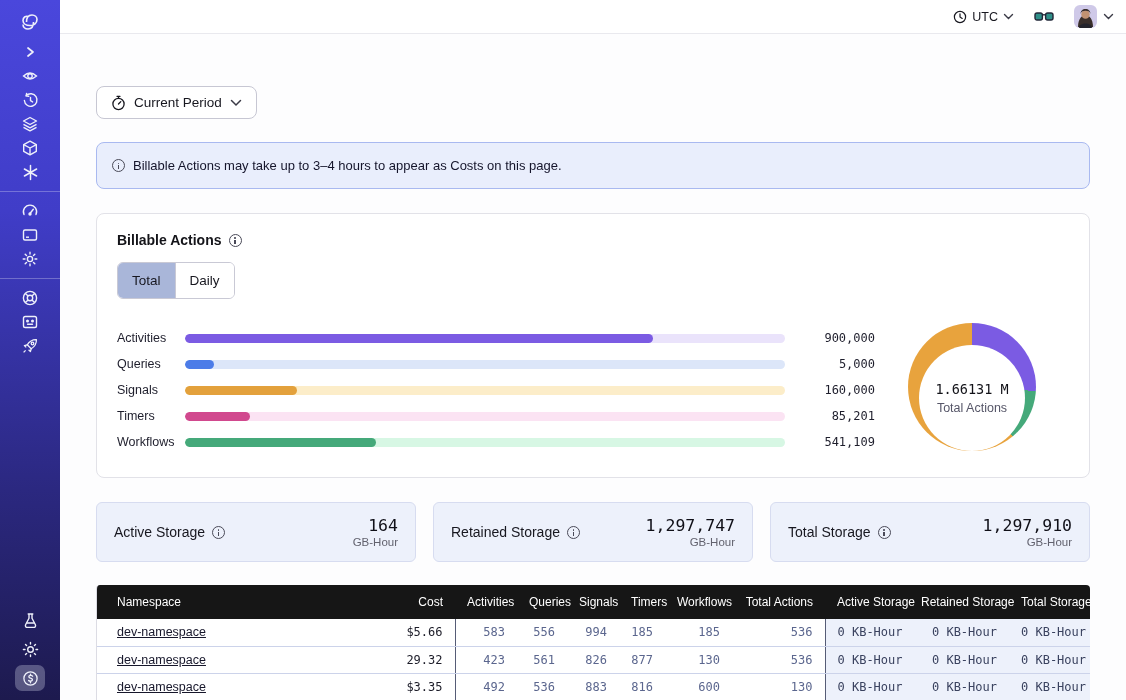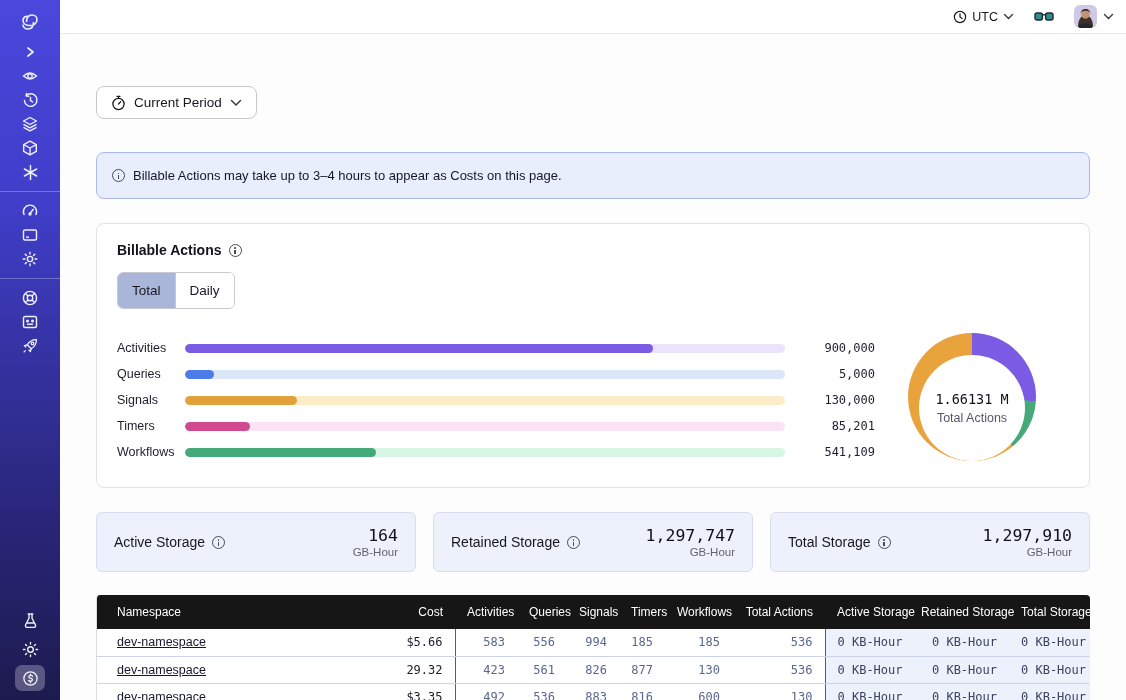--- a/index.html
+++ b/index.html
@@ -52,21 +52,21 @@
   .page-title { font-size:26px; font-weight:600; letter-spacing:-0.2px; color:#141419; }
   .page-sub { margin-top:7px; font-size:11px; color:#3c3c49; }
   .period-btn {
     display:flex; align-items:center; gap:8px; height:33px; padding:0 14px;
     background:#fff; border:1px solid #c7c7d3; border-radius:8px; cursor:pointer;
     font:500 13.5px "Liberation Sans",sans-serif; color:#17171f;
   }
 
   
   .banner {
-    margin-top:33px; height:47px; border-radius:8px;
+    margin-top:23px; height:47px; border-radius:8px;
     background:#e9eefc; border:1px solid #a9b9f0;
     display:flex; align-items:center; gap:8px; padding:0 15px;
     font-size:13px; color:#15152b;
   }
 
   
   .info-ic { position:relative; width:13px; height:13px; border:1.3px solid #4a4a58; border-radius:50%;
     display:inline-block; flex:0 0 13px; vertical-align:-2px; }
   .info-ic::before { content:""; position:absolute; left:50%; top:2.5px; width:1.6px; height:1.6px;
     margin-left:-0.8px; background:#4a4a58; border-radius:50%; }
@@ -322,21 +322,21 @@
             <div class="bar-track" style="background: rgb(220, 230, 249);">
                 <div class="bar-fill" style="width: 4.8%; background: rgb(76, 124, 232);"></div>
               </div>
             <span class="bar-value mono">5,000</span>
           </div>
           <div class="bar-row">
             <span class="bar-label">Signals</span>
             <div class="bar-track" style="background: rgb(252, 237, 201);">
                 <div class="bar-fill" style="width: 18.6%; background: rgb(227, 161, 60);"></div>
               </div>
-            <span class="bar-value mono">130,000</span>
+            <span class="bar-value mono">160,000</span>
           </div>
           <div class="bar-row">
             <span class="bar-label">Timers</span>
             <div class="bar-track" style="background: rgb(251, 227, 243);">
                 <div class="bar-fill" style="width: 10.8%; background: rgb(209, 73, 142);"></div>
               </div>
             <span class="bar-value mono">85,201</span>
           </div>
           <div class="bar-row">
             <span class="bar-label">Workflows</span>

